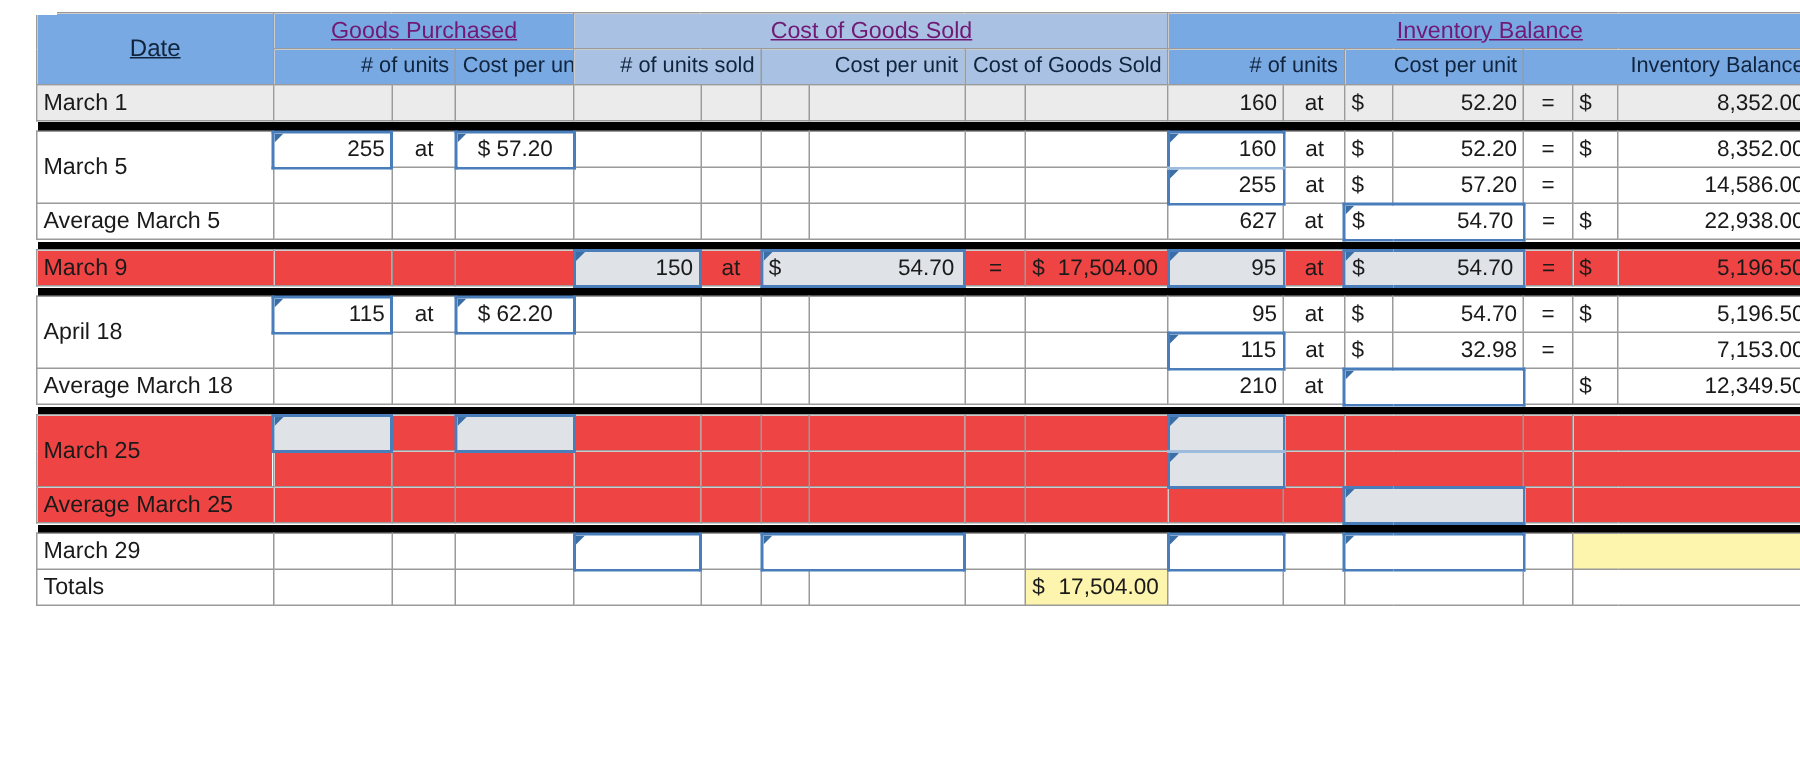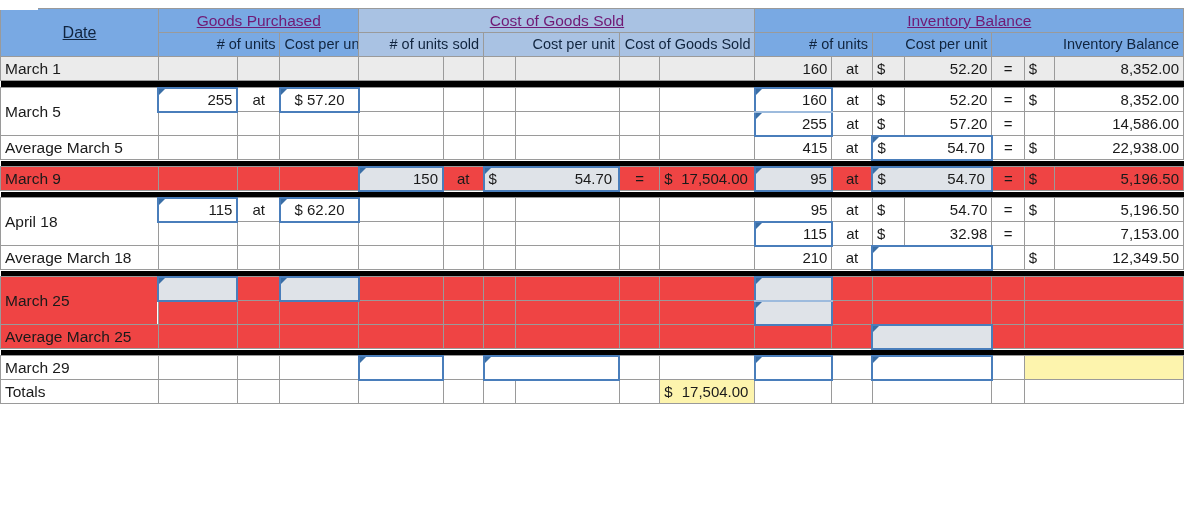--- a/index.html
+++ b/index.html
@@ -7,20 +7,21 @@
     margin: 0; padding: 0;
     background: #ffffff;
     font-family: "Liberation Sans", sans-serif;
   }
   #sheet {
     position: relative;
     width: 1200px;
     height: 518px;
     background: #ffffff;
     overflow: hidden;
+    padding-left: 24px;
   }
   table.grid {
     border-collapse: collapse;
     table-layout: fixed;
     width: 1184px;
     margin-left: 0px;
     margin-top: 8px;
     font-size: 15px;
     color: #1a1a1a;
   }
@@ -246,21 +247,21 @@
       <td class="datecell">Average March 5</td>
       <td></td>
       <td class="ctr"></td>
       <td></td>
       <td></td>
       <td class="ctr"></td>
       <td class="cur"></td>
       <td class="money"></td>
       <td class="ctr"></td>
       <td class="money"></td>
-      <td class="num">415</td>
+      <td class="num">627</td>
       <td class="ctr">at</td>
       <td class="cur inp" colspan="2">
         <span style="float:left">$</span>
         <span style="float:right;padding-right:2px">54.70</span>
       </td>
       <td class="ctr">=</td>
       <td class="cur">$</td>
       <td class="money">22,938.00</td>
     </tr>
 

